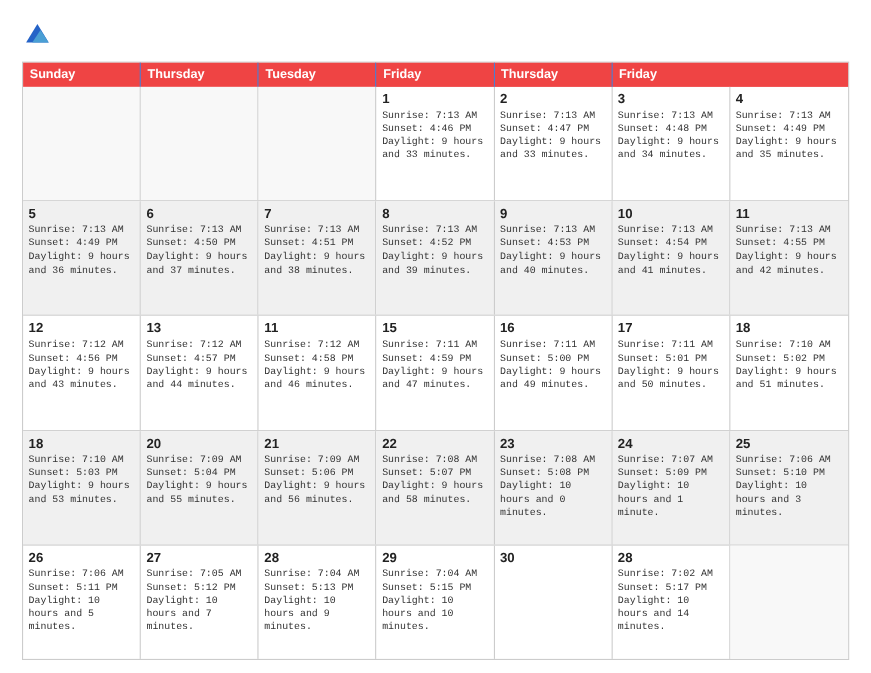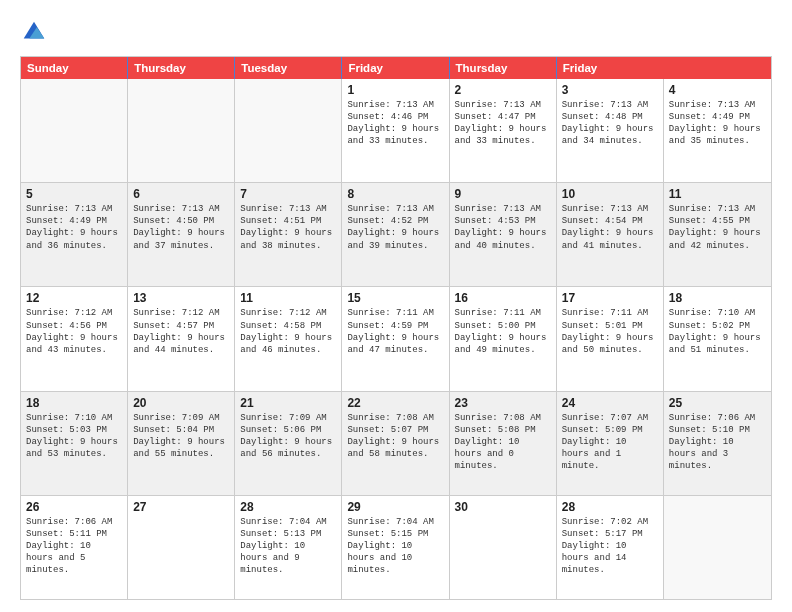--- a/index.html
+++ b/index.html
@@ -269,20 +269,21 @@
             <div class="cell-info">Sunrise: 7:06 AM<br>Sunset: 5:10 PM<br>Daylight: 10 hours and 3 minutes.</div>
           </div>
         </div>
         <div class="cal-row">
           <div class="cal-cell">
             <span class="day-num">26</span>
             <div class="cell-info">Sunrise: 7:06 AM<br>Sunset: 5:11 PM<br>Daylight: 10 hours and 5 minutes.</div>
           </div>
           <div class="cal-cell">
             <span class="day-num">27</span>
+            <div class="cell-info">Sunrise: 7:05 AM<br>Sunset: 5:12 PM<br>Daylight: 10 hours and 7 minutes.</div>
           </div>
           <div class="cal-cell">
             <span class="day-num">28</span>
             <div class="cell-info">Sunrise: 7:04 AM<br>Sunset: 5:13 PM<br>Daylight: 10 hours and 9 minutes.</div>
           </div>
           <div class="cal-cell">
             <span class="day-num">29</span>
             <div class="cell-info">Sunrise: 7:04 AM<br>Sunset: 5:15 PM<br>Daylight: 10 hours and 10 minutes.</div>
           </div>
           <div class="cal-cell">

